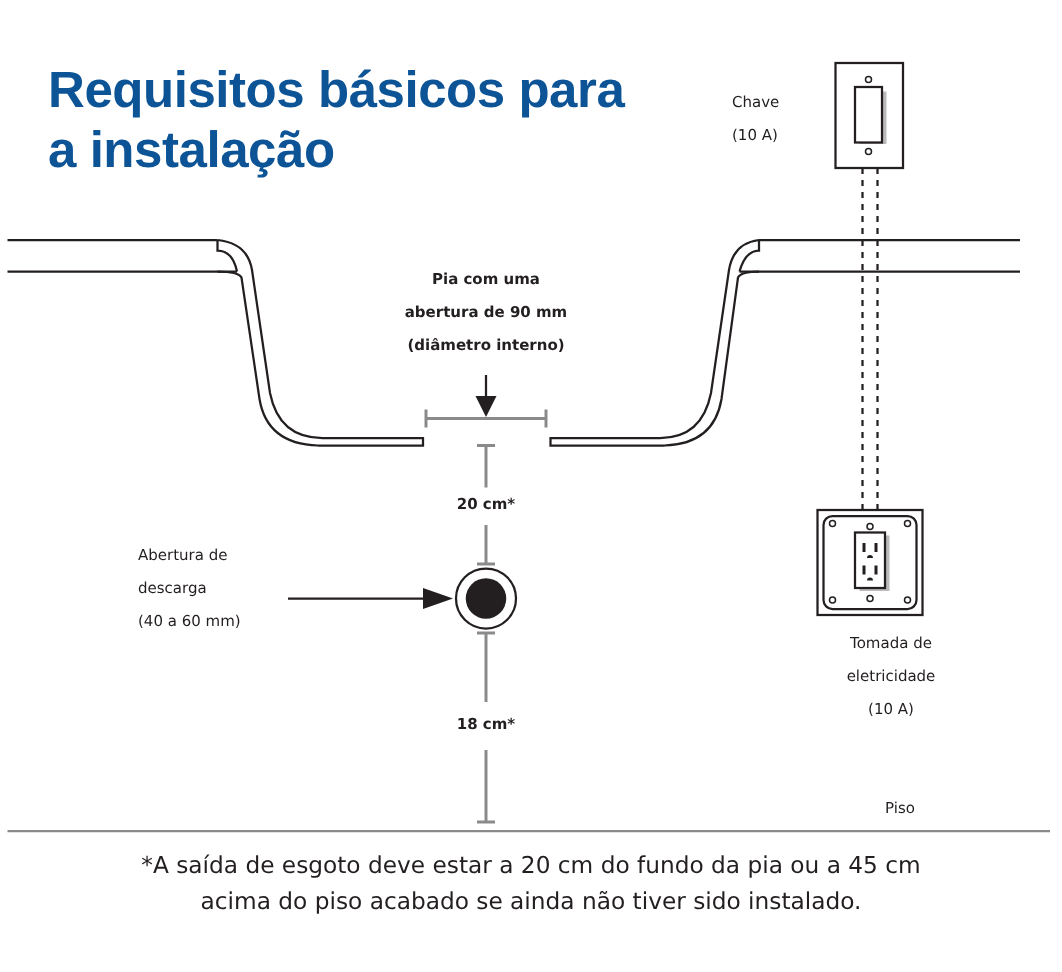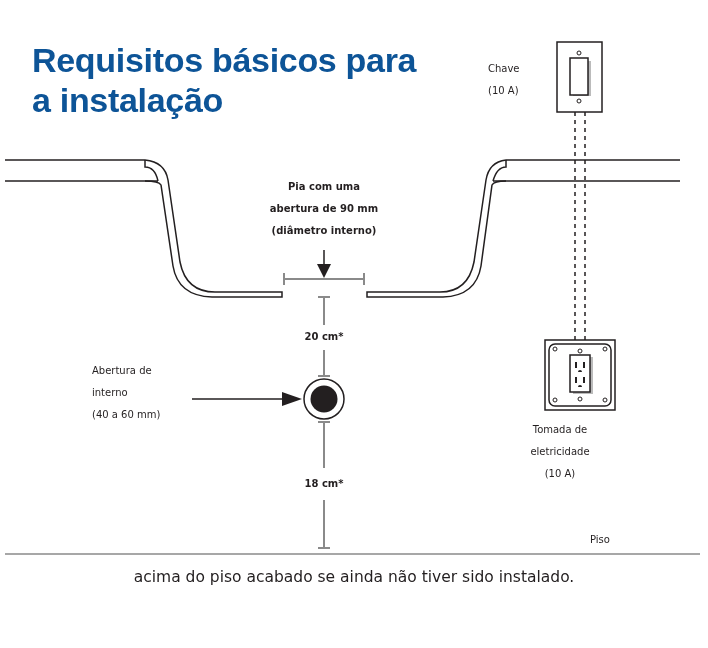--- a/index.html
+++ b/index.html
@@ -117,29 +117,30 @@
 <div class="lbl bold center" style="left:224px; top:176px; width:200px;">
   <div>Pia com uma</div>
   <div>abertura de 90 mm</div>
   <div>(diâmetro interno)</div>
 </div>
 
 <div class="lbl bold center" style="left:274px; top:326px; width:100px;">20 cm*</div>
 
 <div class="lbl" style="left:92px; top:360px;">
   <div>Abertura de</div>
-  <div>interno</div>
+  <div>descarga</div>
   <div>(40 a 60 mm)</div>
 </div>
 
 <div class="lbl bold center" style="left:274px; top:473px; width:100px;">18 cm*</div>
 
-<div class="lbl center" style="left:490px; top:419px; width:140px;">
+<div class="lbl center" style="left:524px; top:419px; width:140px;">
   <div>Tomada de</div>
   <div>eletricidade</div>
   <div>(10 A)</div>
 </div>
 
 <div class="lbl" style="left:590px; top:529px;">Piso</div>
 
 <div class="footnote">
+  <span>*A saída de esgoto deve estar a 20 cm do fundo da pia ou a 45 cm</span>
   <span>acima do piso acabado se ainda não tiver sido instalado.</span>
 </div>
 
 </body></html>

